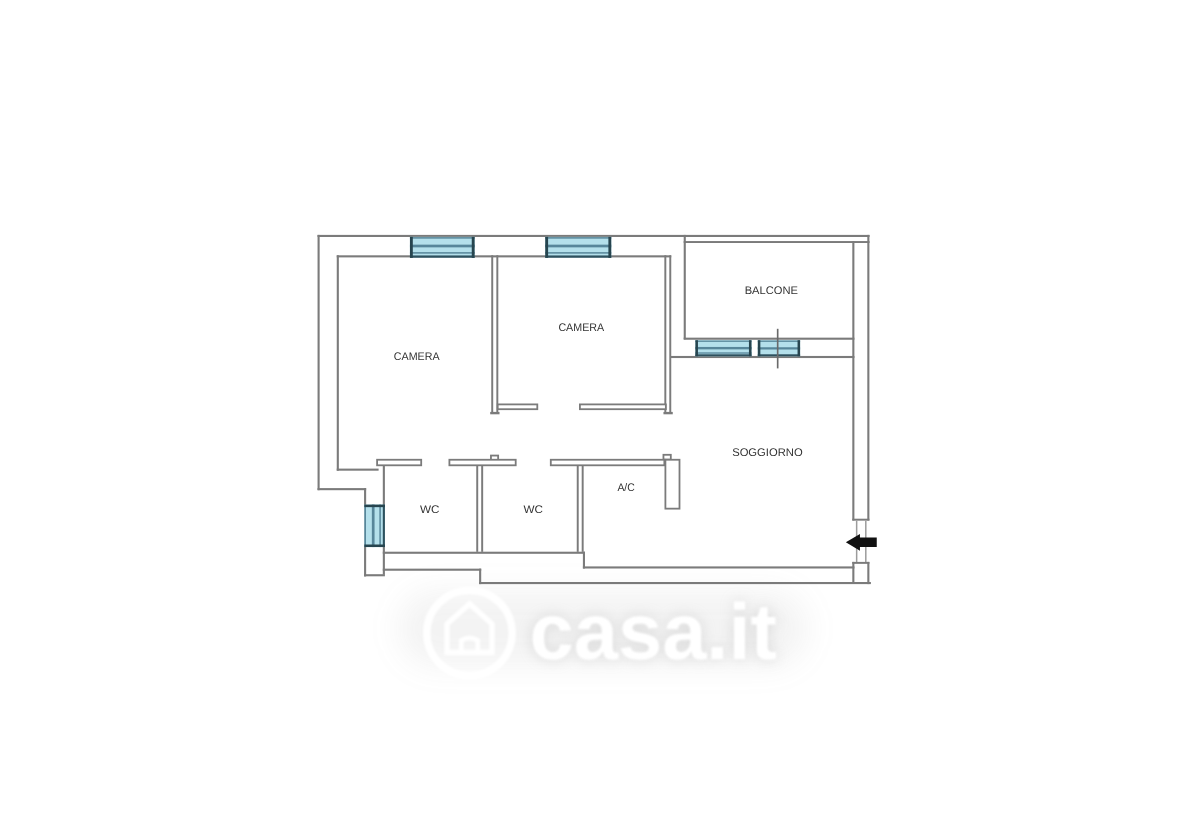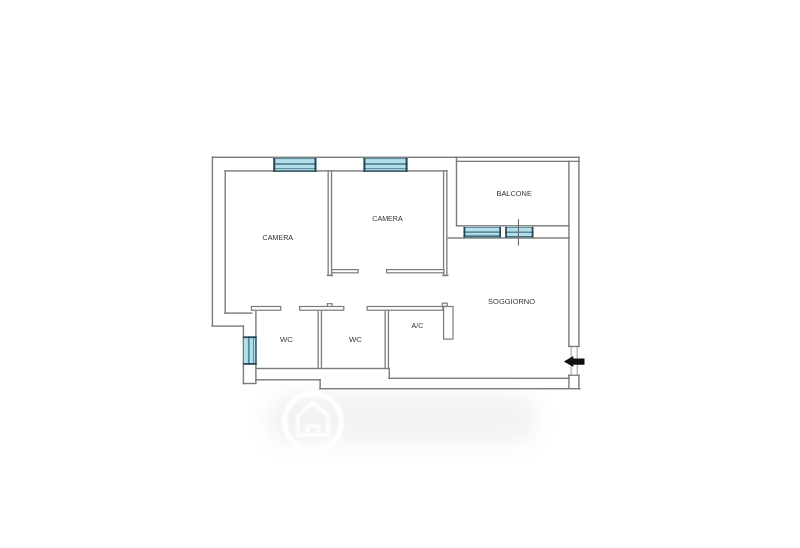--- a/index.html
+++ b/index.html
@@ -20,20 +20,21 @@
   <div class="wm-blob"></div>
 
   <svg width="800" height="548" viewBox="0 0 800 548" style="z-index:1;">
     <g fill="none" stroke="rgba(255,255,255,0.97)" filter="blur(0.8px)">
       <circle cx="313" cy="422" r="28.5" stroke-width="5"></circle>
       <path d="M313,402.5 L298,416 L298,435 L328,435 L328,416 Z" stroke-width="3.6"></path>
       <path d="M307.5,435 L307.5,427 Q313,423.5 318.5,427 L318.5,435" stroke-width="3.2"></path>
     </g>
   </svg>
 
+  <div class="wm-text">casa.it</div>
 
   <svg width="800" height="548" viewBox="0 0 800 548" style="z-index:2;">
 
   <g>
     <rect x="211.7" y="156.6" width="368.0" height="1.4" fill="#7b7b7b"></rect>
     <rect x="224.5" y="170.2" width="223.0" height="1.4" fill="#7b7b7b"></rect>
   </g>
 
   <g>
     <rect x="211.7" y="156.6" width="1.4" height="170.2" fill="#7b7b7b"></rect>

